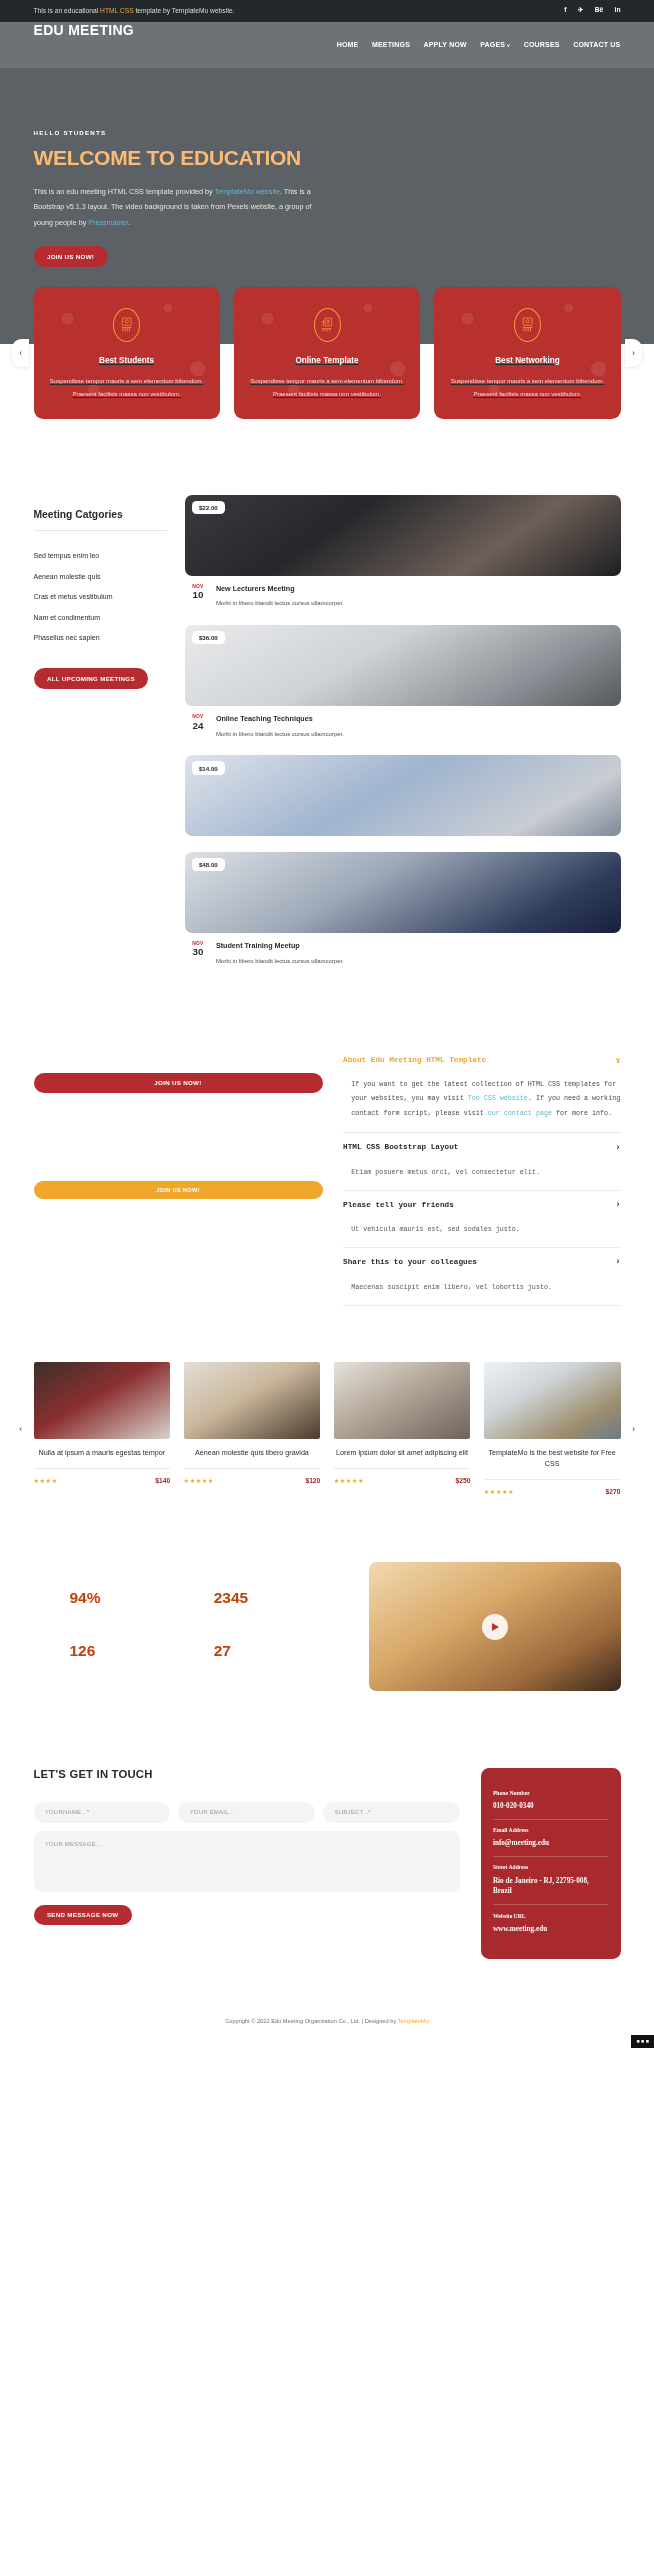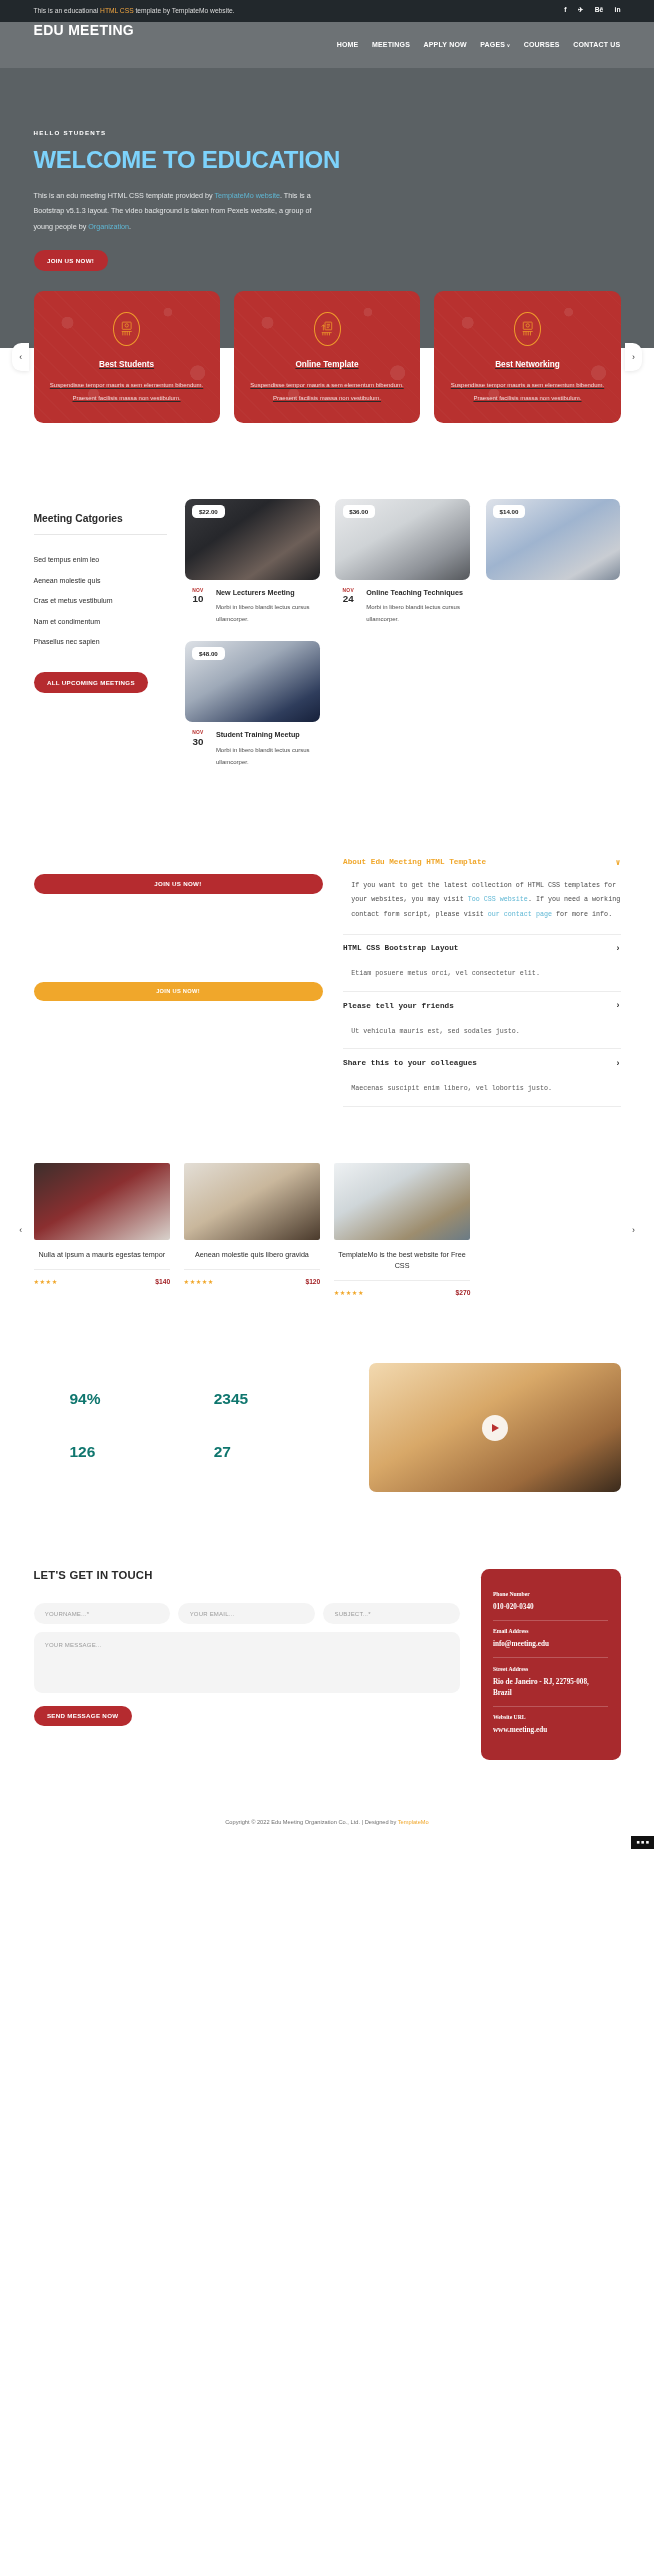--- a/index.html
+++ b/index.html
@@ -24,21 +24,21 @@
   header { background:#6d7275; }
   header .wrap { height:46px; display:flex; justify-content:space-between; }
   .logo { color:#fff; font-size:14px; font-weight:bold; letter-spacing:0.3px; }
   nav { display:flex; gap:13.4px; align-items:center; }
   nav a { color:#fff; font-size:7px; font-weight:bold; letter-spacing:0.2px; text-decoration:none; white-space:nowrap; }
   .caret { font-size:4.6px; margin-left:1.5px; }
 
   
   .hero { background:#5b6164; padding:61px 0 77px; position:relative; }
   .kicker { color:#fff; font-size:6.2px; font-weight:bold; letter-spacing:1.2px; margin-bottom:10.3px; }
-  .hero h1 { color:#7dd3fc; font-size:24px; font-weight:bold; letter-spacing:-0.3px; margin-bottom:14.4px; }
+  .hero h1 { color:#fdba74; font-size:21px; font-weight:bold; letter-spacing:-0.3px; margin-bottom:14.4px; }
   .hero p { color:#e4e6e7; font-size:7.2px; line-height:2.1; max-width:286px; margin-bottom:16.5px; }
   .hero p a { color:#5fb7d4; text-decoration:none; }
   .btn-red {
     display:inline-block; background:#b52b2f; color:#fff; border:none;
     font-size:6.2px; font-weight:bold; letter-spacing:0.3px;
     padding:6.7px 13.4px; border-radius:11.3px; cursor:pointer;
   }
   .btn-amber {
     display:inline-block; background:#f0a72b; color:#fff; border:none;
     font-size:5.7px; font-weight:bold; letter-spacing:0.3px;
@@ -81,21 +81,21 @@
   
   .meetings { padding:45px 0 31px; }
   .meetings .wrap { display:flex; gap:18.5px; }
   .cats { width:133px; flex:none; padding-top:14.4px; }
   .cats h2 { font-size:10.3px; font-weight:bold; margin-bottom:10.3px; }
   .cats hr { border:none; border-top:0.5px solid #e6e6e6; margin-bottom:14.4px; }
   .cats ul { list-style:none; margin-bottom:20.6px; }
   .cats li { padding:5.7px 0; }
   .cats li a { color:#2a2a2a; font-size:7px; text-decoration:none; }
 
-  .mgrid { flex:1; display:grid; grid-template-columns:1fr 1fr 1fr; gap:15.5px 15.5px; }
+  .mgrid { flex:1; display:grid; grid-template-columns:1fr; gap:15.5px 15.5px; }
   .mcard { }
   .mthumb { position:relative; height:81px; border-radius:7.2px; overflow:hidden; }
   .price-tag {
     position:absolute; top:6.2px; left:7.2px; background:#fff; color:#1c1c1c;
     font-size:6.2px; font-weight:bold; padding:3.1px 6.7px; border-radius:4.6px;
   }
   .minfo { display:flex; gap:7.2px; padding:8.2px 2.1px 0; }
   .mdate { width:21.6px; flex:none; text-align:center; }
   .mdate .mon { color:#b8312f; font-size:4.9px; font-weight:bold; letter-spacing:0.3px; }
   .mdate .day { font-size:9.8px; font-weight:bold; margin-top:0.5px; }
@@ -138,21 +138,21 @@
   .ccard h4 { font-size:7.2px; line-height:1.55; margin:8.2px 0 9.3px; font-weight:normal; }
   .cmeta { border-top:0.5px solid #ececec; padding-top:8.2px; display:flex; align-items:center; justify-content:space-between; }
   .stars { color:#f0a72b; font-size:6.2px; letter-spacing:0.5px; }
   .cprice { color:#a32327; font-size:6.7px; font-weight:bold; }
 
   
   .stats { padding:36px 0 46px; }
   .stats .wrap { display:flex; gap:26px; align-items:center; }
   .stat-grid { flex:1; display:grid; grid-template-columns:1fr 1fr; gap:31px 15.5px; padding-left:36px; }
   .stat { text-align:left; }
-  .stat .num { color:#0f766e; font-size:15.5px; font-weight:bold; }
+  .stat .num { color:#c2410c; font-size:15.5px; font-weight:bold; }
   .stat .lbl { font-size:6.2px; color:#555; margin-top:4.1px; }
   .video {
     width:252px; height:129px; flex:none; border-radius:7.2px; position:relative; overflow:hidden;
   }
   .play {
     position:absolute; left:50%; top:50%; transform:translate(-50%,-50%);
     width:26px; height:26px; border-radius:50%; background:rgba(255,255,255,.88);
     display:flex; align-items:center; justify-content:center; cursor:pointer;
   }
   .play::after { content:""; border-left:7.2px solid #b8312f; border-top:4.6px solid transparent; border-bottom:4.6px solid transparent; margin-left:2.1px; }
@@ -223,21 +223,21 @@
         <a href="#">CONTACT US</a>
       </nav>
     </div>
   </header>
 
   <section class="hero">
     <div class="wrap">
       <div class="kicker">HELLO STUDENTS</div>
       <h1>WELCOME TO EDUCATION</h1>
       <p>
-        <span>This is an edu meeting HTML CSS template provided by </span><a href="#">TemplateMo website</a><span>. This is a Bootstrap v5.1.3 layout. The video background is taken from Pexels website, a group of young people by </span><a href="#">Organization</a><span>.</span>
+        <span>This is an edu meeting HTML CSS template provided by </span><a href="#">TemplateMo website</a><span>. This is a Bootstrap v5.1.3 layout. The video background is taken from Pexels website, a group of young people by </span><a href="#">Pressmaster</a><span>.</span>
       </p>
       <button class="btn-red">JOIN US NOW!</button>
     </div>
   </section>
 
   <section class="features">
     <div class="wrap" style="position:relative;">
       <button class="car-btn car-prev">‹</button>
       <button class="car-btn car-next">›</button>
       <div class="feat-row">
@@ -414,20 +414,28 @@
         </div>
         <div class="ccard">
           <div class="cthumb ph6"></div>
           <h4>Aenean molestie quis libero gravida</h4>
           <div class="cmeta">
             <span class="stars">★★★★★</span>
             <span class="cprice">$120</span>
           </div>
         </div>
         <div class="ccard">
+          <div class="cthumb ph7"></div>
+          <h4>Lorem ipsum dolor sit amet adipiscing elit</h4>
+          <div class="cmeta">
+            <span class="stars">★★★★★</span>
+            <span class="cprice">$250</span>
+          </div>
+        </div>
+        <div class="ccard">
           <div class="cthumb ph8"></div>
           <h4>TemplateMo is the best website for Free CSS</h4>
           <div class="cmeta">
             <span class="stars">★★★★★</span>
             <span class="cprice">$270</span>
           </div>
         </div>
       </div>
     </div>
   </section>

